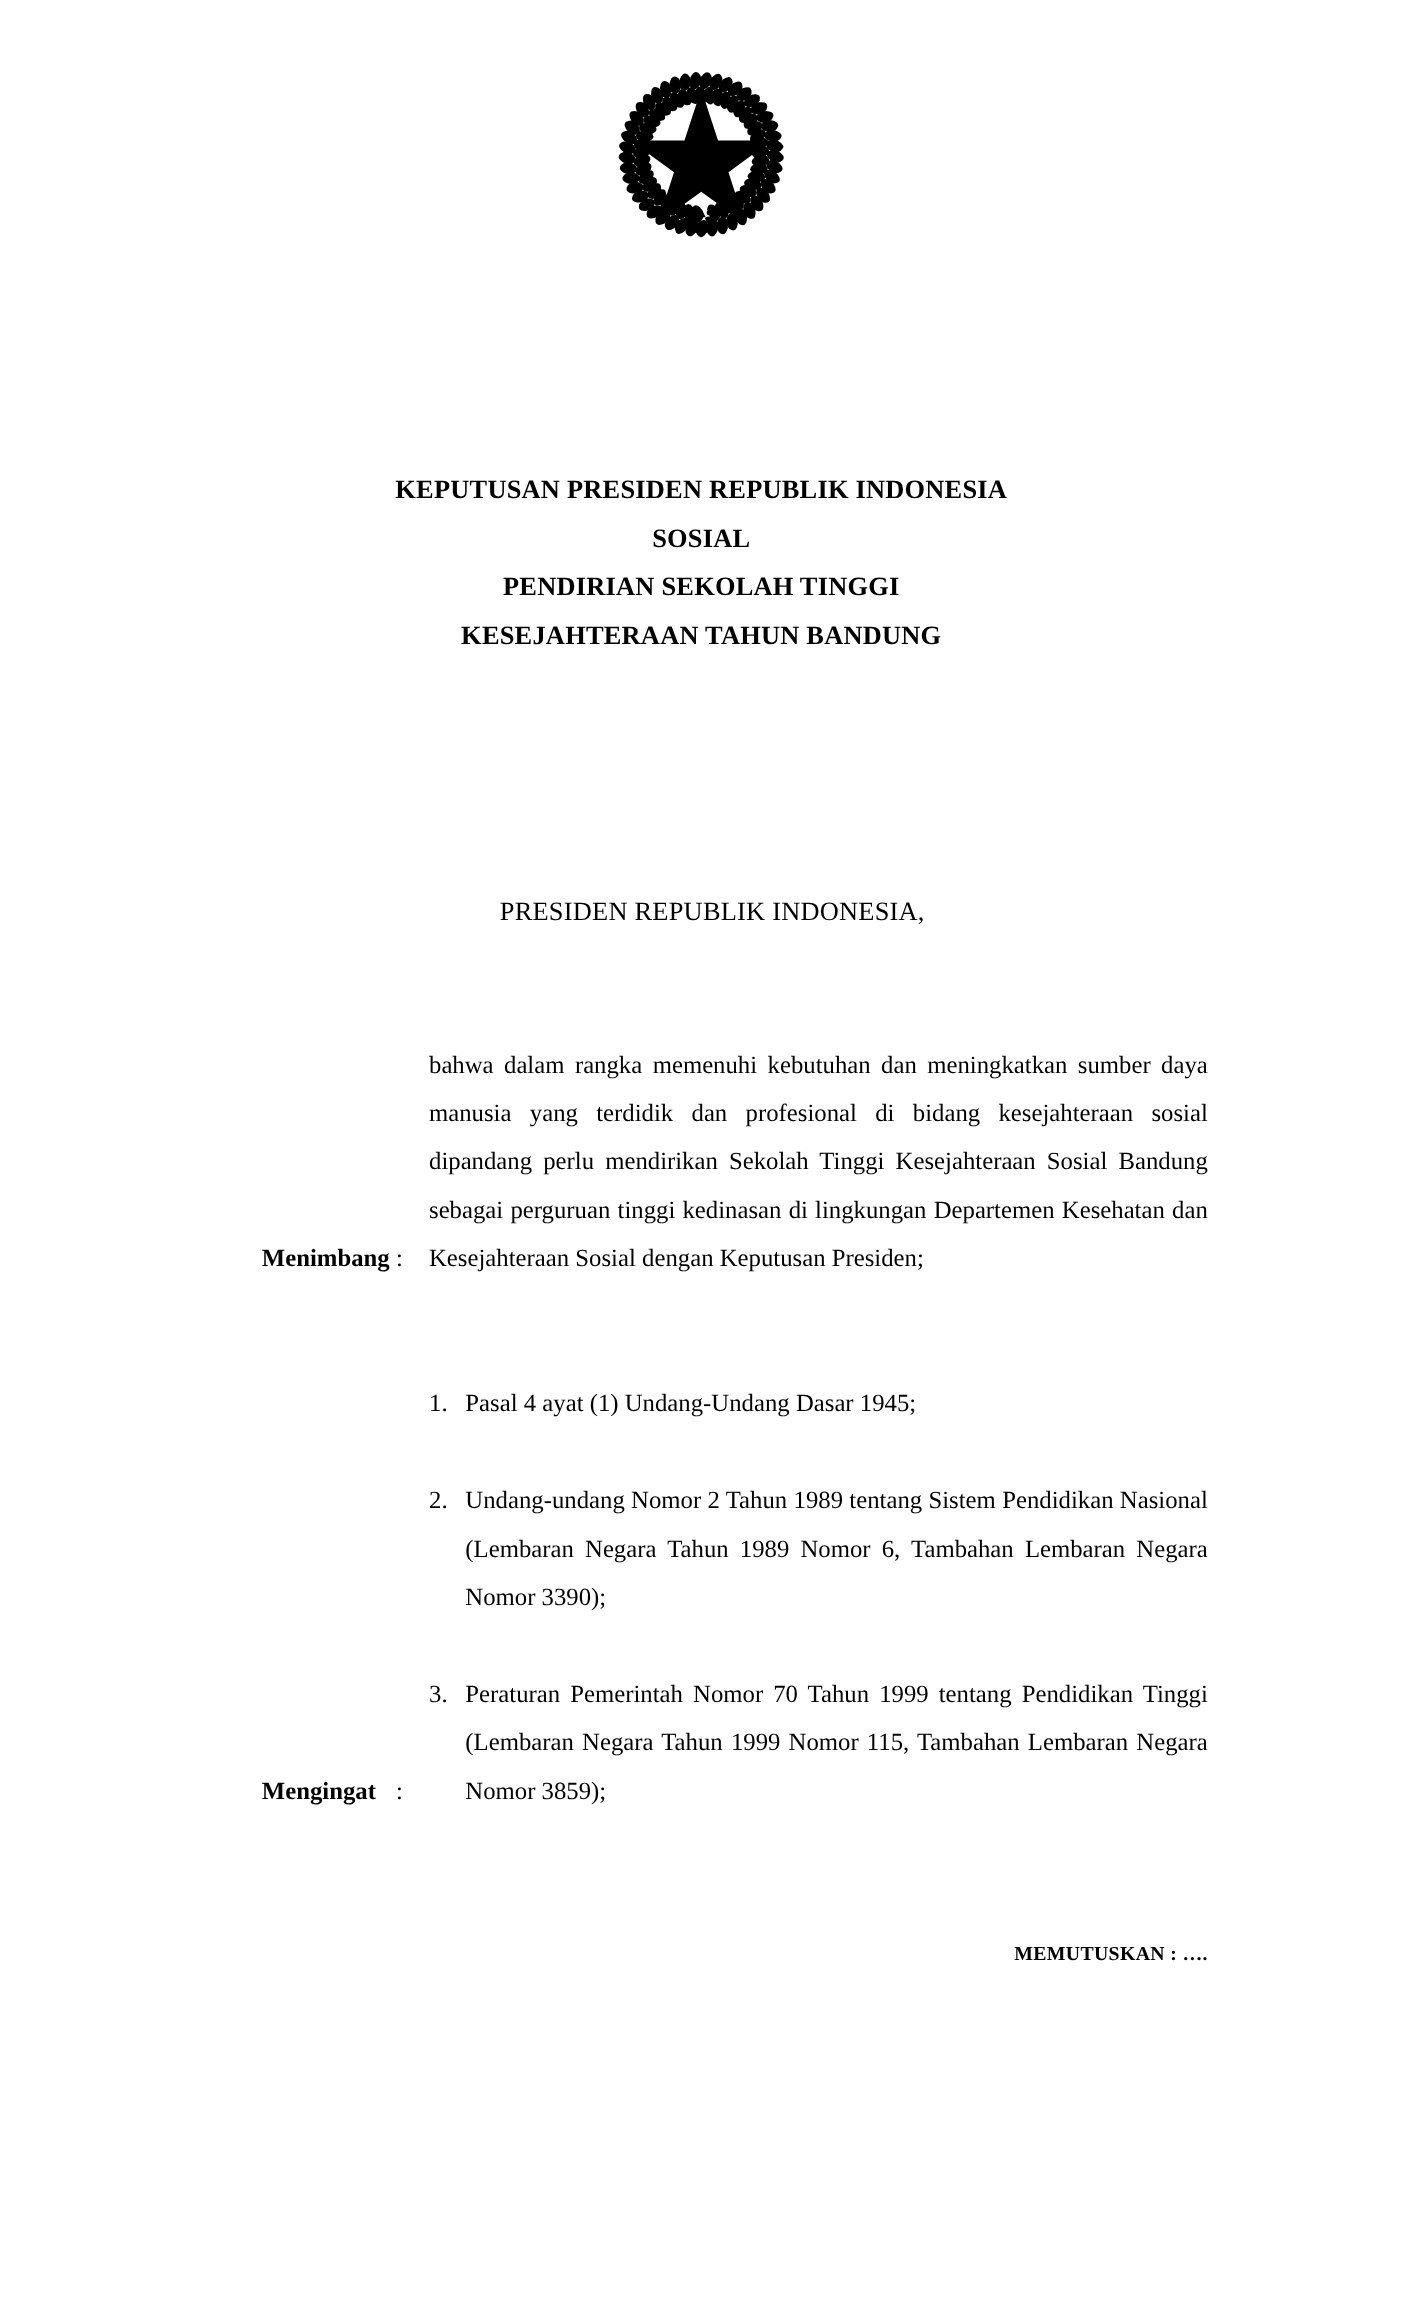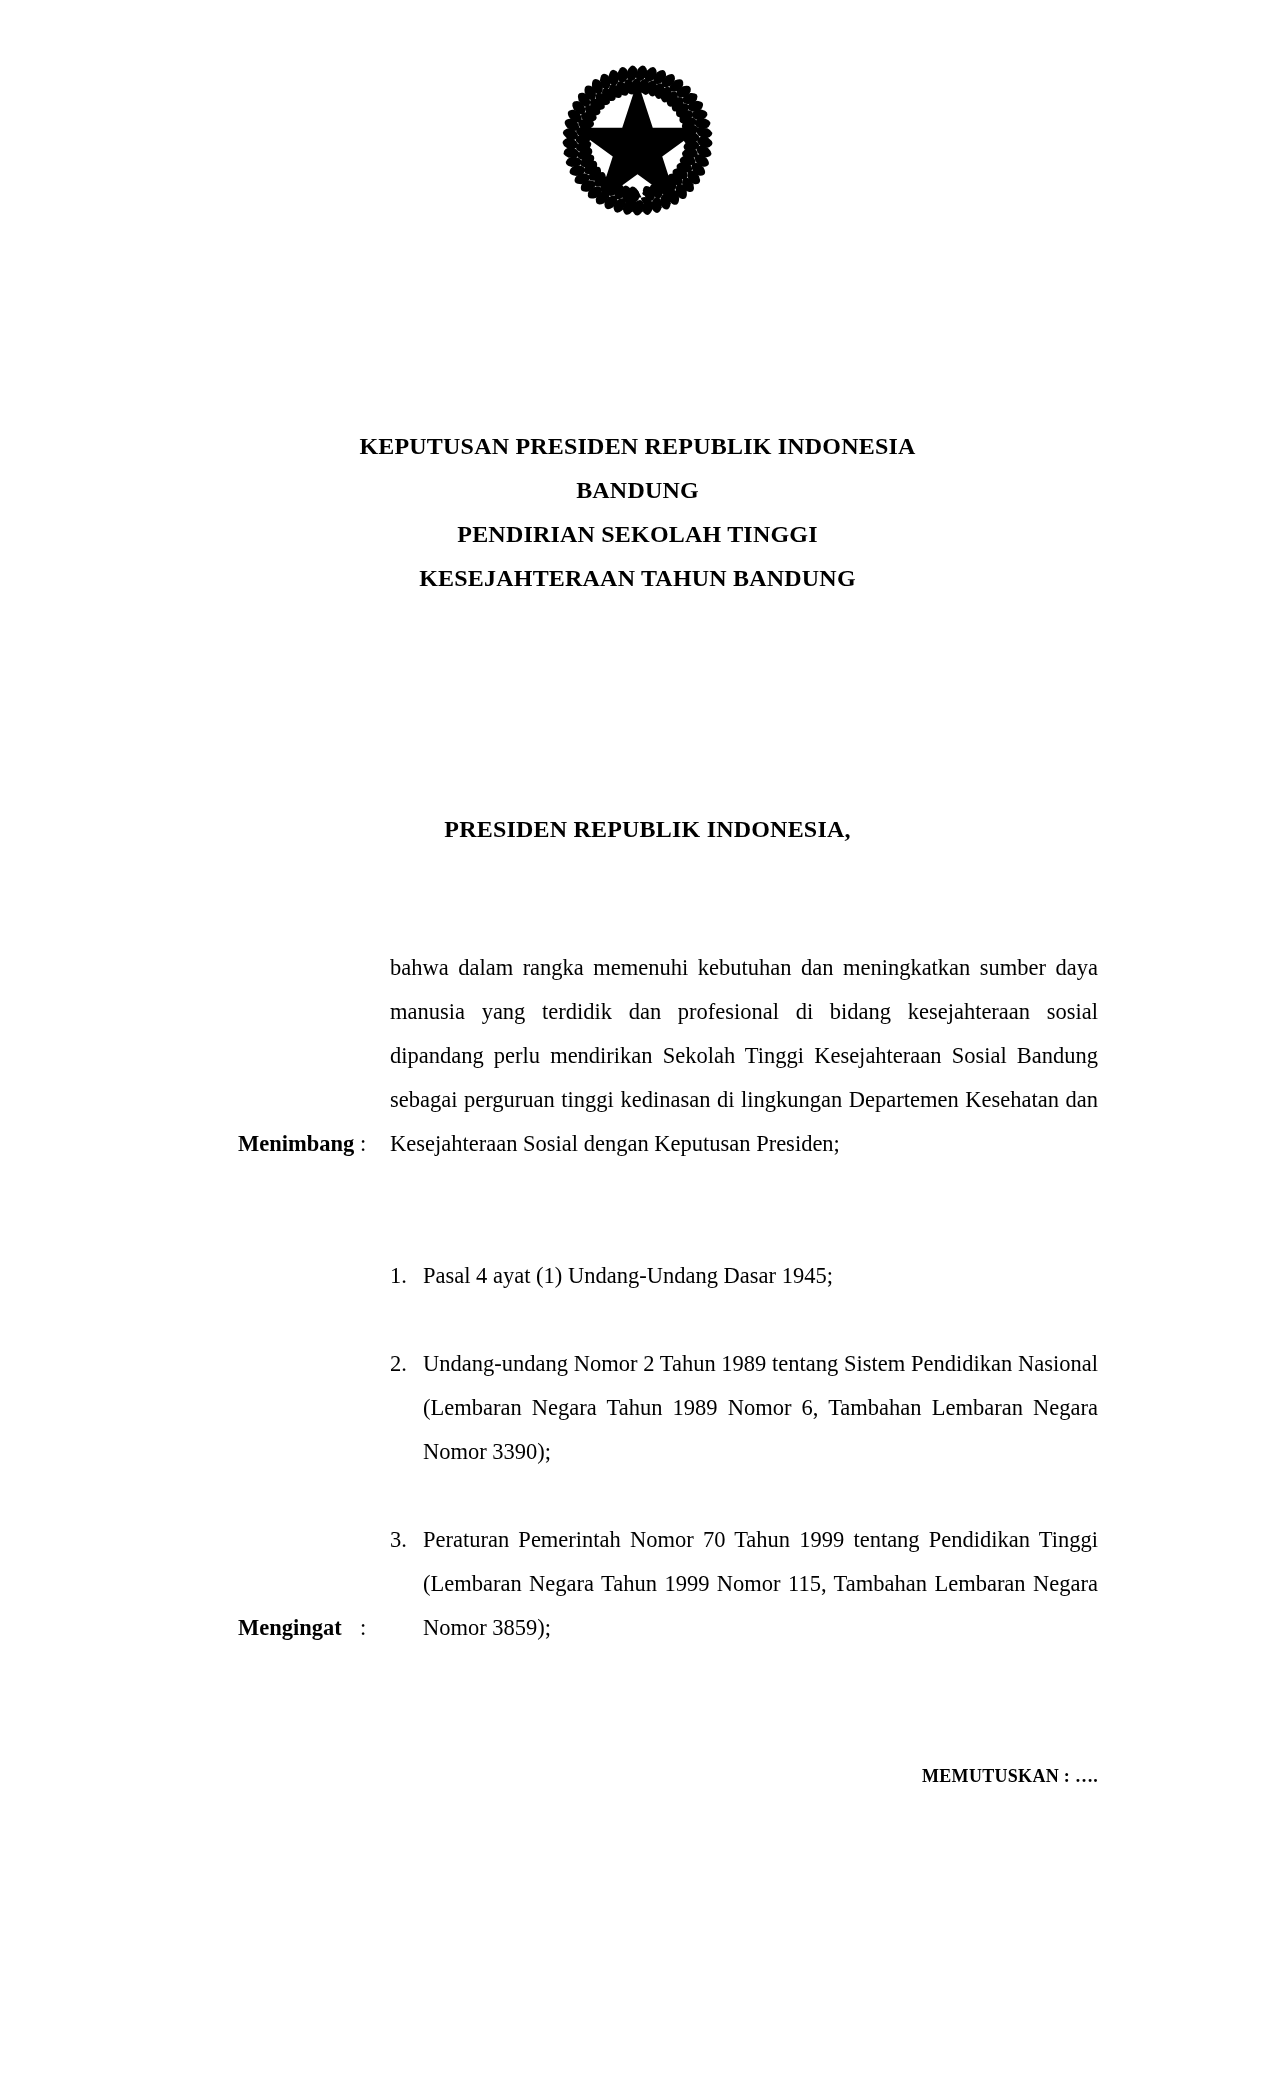--- a/index.html
+++ b/index.html
@@ -66,21 +66,21 @@
     position: absolute;
     top: 812px;
     left: 0;
     width: 1275px;
     text-align: center;
     padding-left: 20px;
     box-sizing: border-box;
   }
   .subheading-text {
     font-size: 24px;
-    font-weight: bold;
+    font-weight: normal;
     line-height: 34px;
     letter-spacing: 0.2px;
   }
 
   
   .clauses {
     position: absolute;
     left: 238px;
     width: 860px;
     top: 946px;
@@ -289,21 +289,21 @@
           </g>
         </g>
 
         <polygon points="100,28 118.5,84.5 178,84.5 130,119.5 148.3,176 100,141 51.7,176 70,119.5 22,84.5 81.5,84.5"></polygon>
       </g>
     </svg>
   </div>
 
   <div class="title-block">
     <div class="title-line">KEPUTUSAN PRESIDEN REPUBLIK INDONESIA</div>
-    <div class="title-line">BANDUNG</div>
+    <div class="title-line">SOSIAL</div>
     <div class="title-line">PENDIRIAN SEKOLAH TINGGI</div>
     <div class="title-line">KESEJAHTERAAN TAHUN BANDUNG</div>
   </div>
 
   <div class="subheading">
     <span class="subheading-text">PRESIDEN REPUBLIK INDONESIA,</span>
   </div>
 
   <div class="clauses">
 

